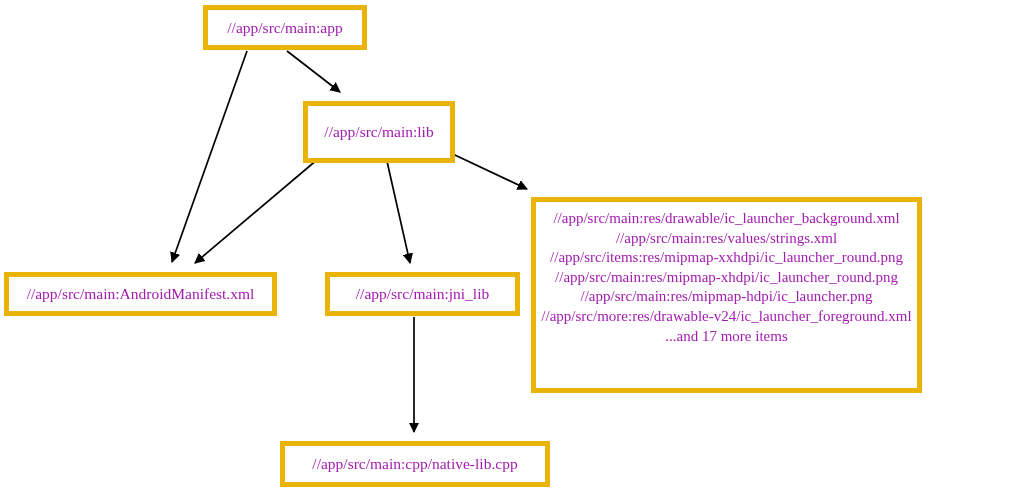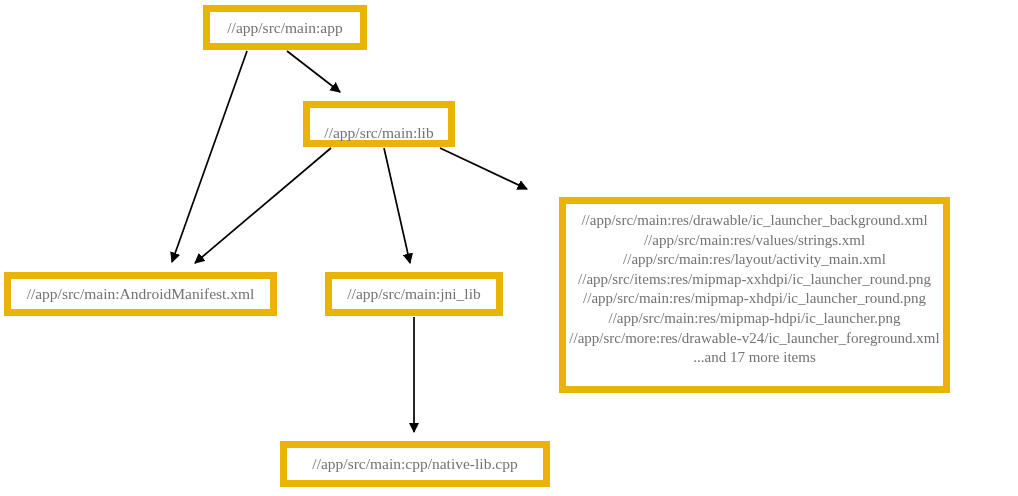--- a/index.html
+++ b/index.html
@@ -19,27 +19,27 @@
     position: absolute;
     left: 0;
     top: 0;
     width: 1018px;
     height: 496px;
     pointer-events: none;
   }
   .node {
     position: absolute;
     box-sizing: border-box;
-    border: 7px solid #eab308;
+    border: 5px solid #eab308;
     background: #ffffff;
     display: flex;
     align-items: center;
     justify-content: center;
     text-align: center;
-    color: #737373;
+    color: #a21caf;
     font-size: 15.5px;
     line-height: 1.0;
     white-space: nowrap;
   }
   .node.multiline {
     display: block;
     white-space: normal;
     padding-top: 7px;
     font-size: 15px;
     line-height: 19.6px;
@@ -87,40 +87,39 @@
 
     <g>
       <line x1="414" y1="317" x2="414" y2="432" stroke="#000000" stroke-width="1.7" marker-end="url(#arrow)"></line>
     </g>
   </svg>
 
   <div class="node" style="left:203px; top:5px; width:164px; height:45px;">
     <span class="node-label">//app/src/main:app</span>
   </div>
 
-  <div class="node" style="left:303px; top:101px; width:152px; height:46px;align-items:flex-end;">
+  <div class="node" style="left:303px; top:101px; width:152px; height:62px;">
     <span class="node-label">//app/src/main:lib</span>
   </div>
 
   <div class="node" style="left:4px; top:272px; width:273px; height:44px;">
     <span class="node-label">//app/src/main:AndroidManifest.xml</span>
   </div>
 
-  <div class="node" style="left:325px; top:272px; width:178px; height:44px;">
+  <div class="node" style="left:325px; top:272px; width:195px; height:44px;">
     <span class="node-label">//app/src/main:jni_lib</span>
   </div>
 
   <div class="node" style="left:280px; top:441px; width:270px; height:46px;">
     <span class="node-label">//app/src/main:cpp/native-lib.cpp</span>
   </div>
 
-  <div class="node multiline" style="left:559px; top:197px; width:391px; height:196px;">
+  <div class="node multiline" style="left:531px; top:197px; width:391px; height:196px;">
     <span class="mline">//app/src/main:res/drawable/ic_launcher_background.xml</span>
     <span class="mline">//app/src/main:res/values/strings.xml</span>
-    <span class="mline">//app/src/main:res/layout/activity_main.xml</span>
     <span class="mline">//app/src/items:res/mipmap-xxhdpi/ic_launcher_round.png</span>
     <span class="mline">//app/src/main:res/mipmap-xhdpi/ic_launcher_round.png</span>
     <span class="mline">//app/src/main:res/mipmap-hdpi/ic_launcher.png</span>
     <span class="mline">//app/src/more:res/drawable-v24/ic_launcher_foreground.xml</span>
     <span class="mline">...and 17 more items</span>
   </div>
 
 </div>
 
 </body></html>

